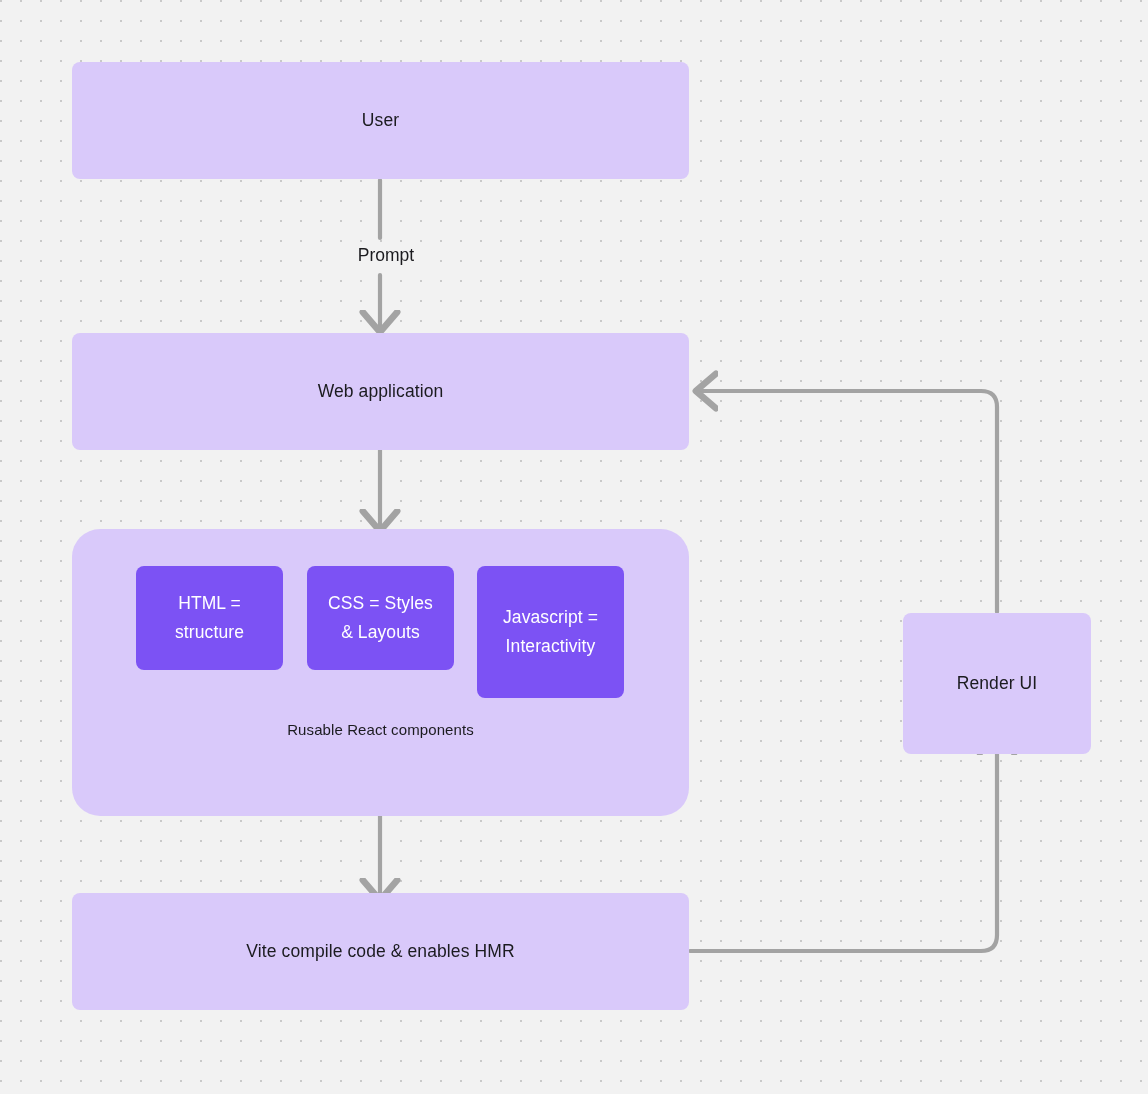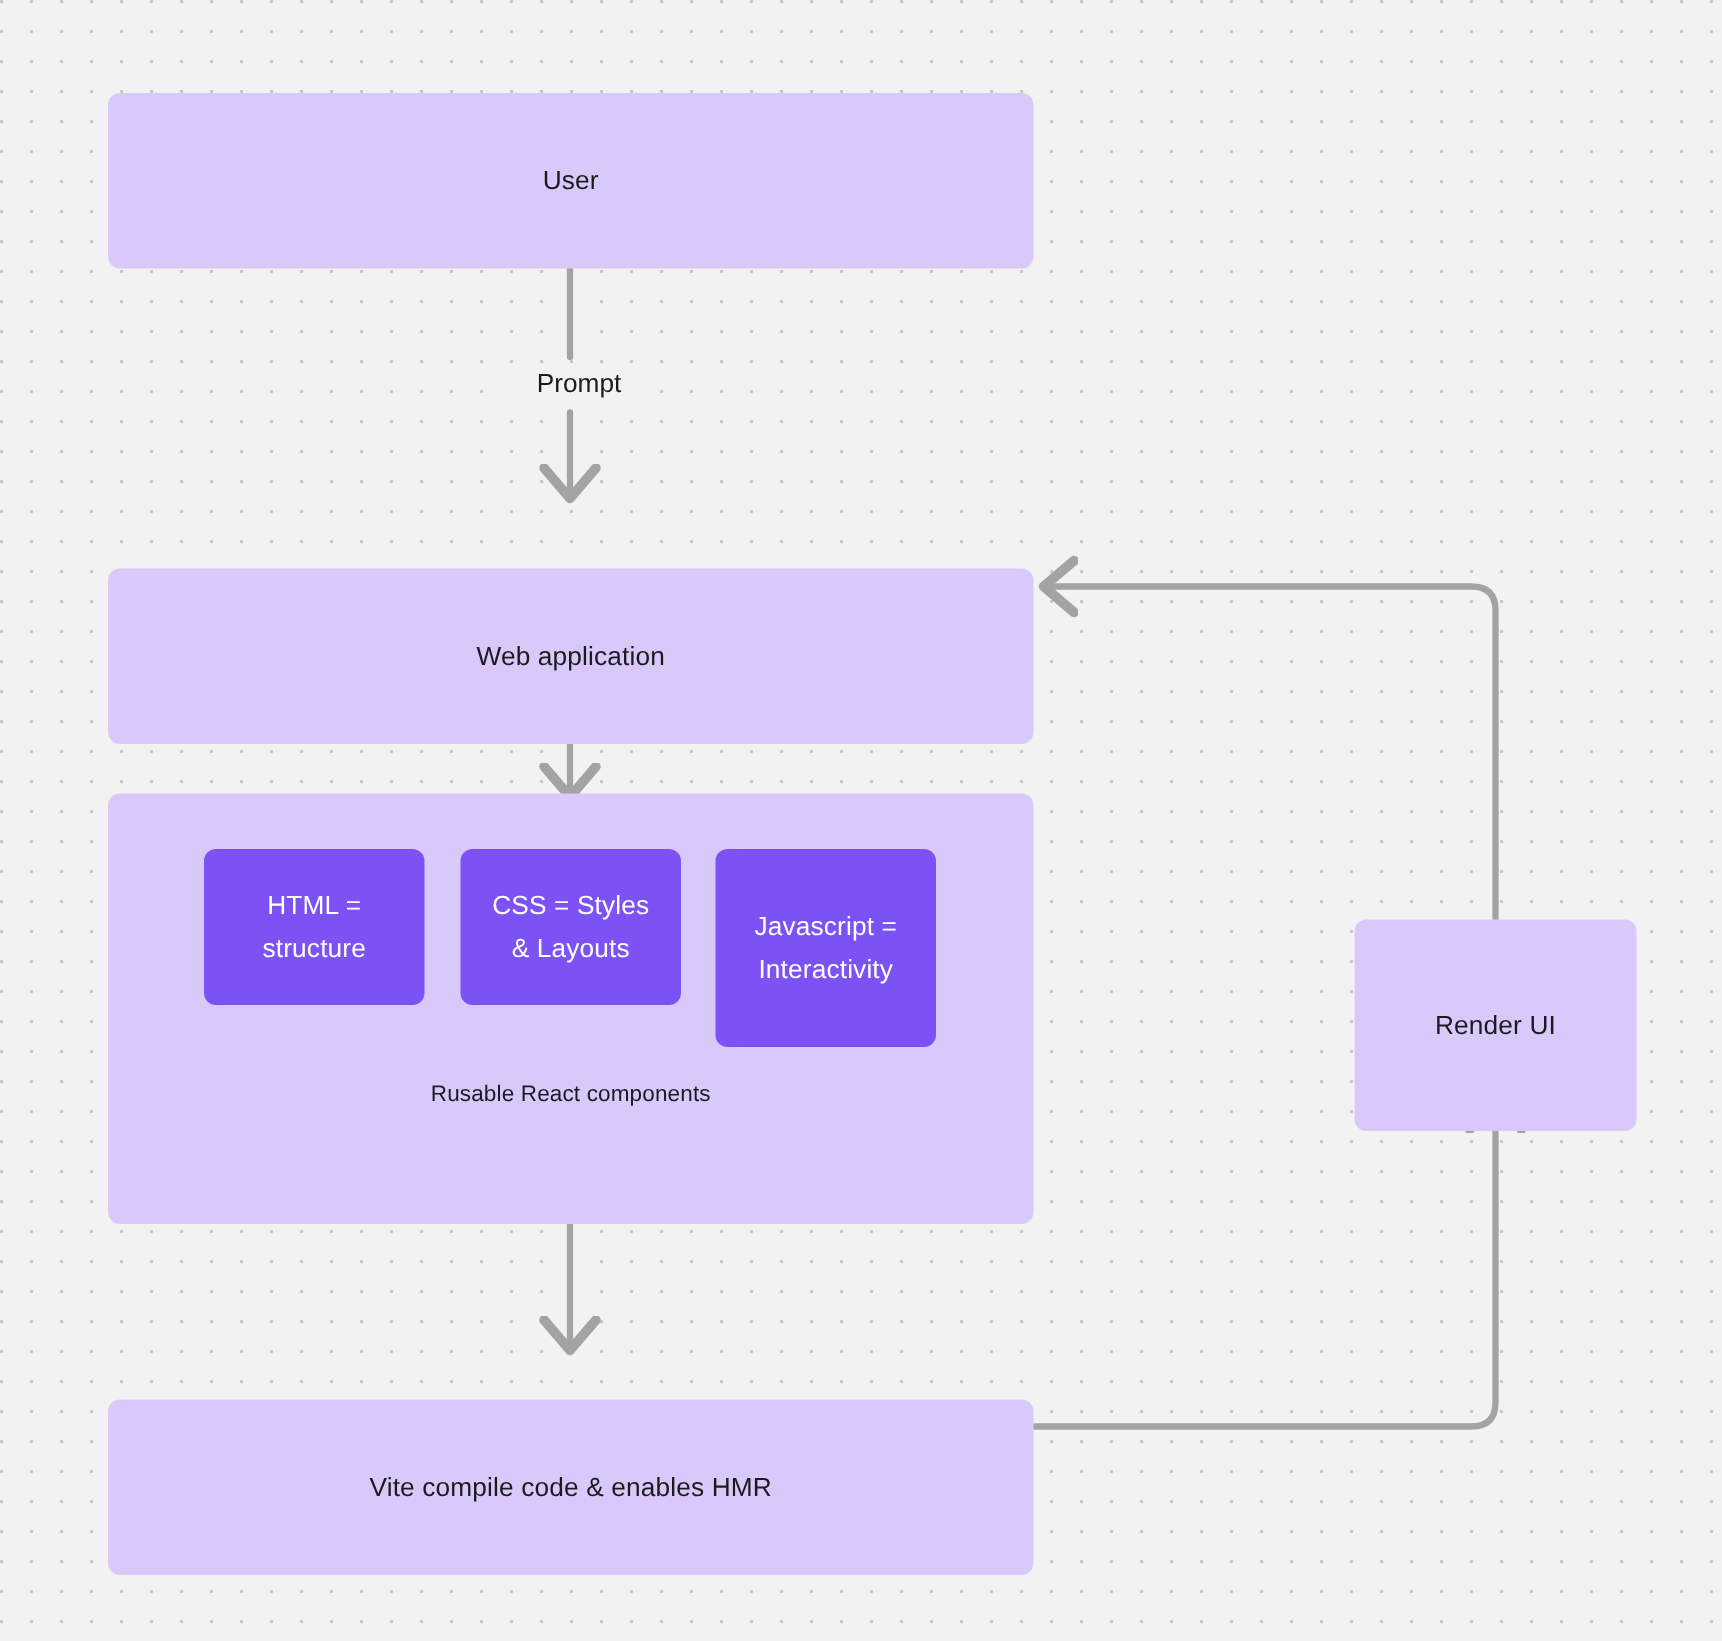--- a/index.html
+++ b/index.html
@@ -108,25 +108,25 @@
 
     <path d="M 997 612 L 997 407 Q 997 391 981 391 L 700 391" fill="none" stroke="#a3a3a3" stroke-width="4.2" stroke-linecap="round" stroke-linejoin="round" marker-end="url(#arrowhead)"></path>
   </svg>
 
   <div class="node node-outer" style="left:72px; top:62px; width:617px; height:117px;">
     <span>User</span>
   </div>
 
   <div class="edge-label" style="left:339px; top:245px; width:82px;">Prompt</div>
 
-  <div class="node node-outer" style="left:72px; top:333px; width:617px; height:117px;margin-top:46px;">
+  <div class="node node-outer" style="left:72px; top:333px; width:617px; height:117px;">
     <span>Web application</span>
   </div>
 
-  <div class="node node-group" style="left:72px; top:529px; width:617px; height:287px;">
+  <div class="node node-group" style="left:72px; top:529px; width:617px; height:287px;border-radius:28px;">
 
     <div class="node-inner" style="left:64px; top:37px; width:147px; height:104px;">
       <span>
         <span>HTML =</span><br>
         <span>structure</span>
       </span>
     </div>
 
     <div class="node-inner" style="left:235px; top:37px; width:147px; height:104px;">
       <span>
@@ -138,21 +138,21 @@
     <div class="node-inner" style="left:405px; top:37px; width:147px; height:132px;">
       <span>
         <span>Javascript =</span><br>
         <span>Interactivity</span>
       </span>
     </div>
 
     <div class="group-caption" style="top:191px;">Rusable React components</div>
   </div>
 
-  <div class="node node-outer" style="left:72px; top:893px; width:617px; height:117px;margin-top:40px;">
+  <div class="node node-outer" style="left:72px; top:893px; width:617px; height:117px;">
     <span>Vite compile code &amp; enables HMR</span>
   </div>
 
   <div class="node node-outer" style="left:903px; top:613px; width:188px; height:141px;">
     <span>Render UI</span>
   </div>
 
 </div>
 
 </body></html>

